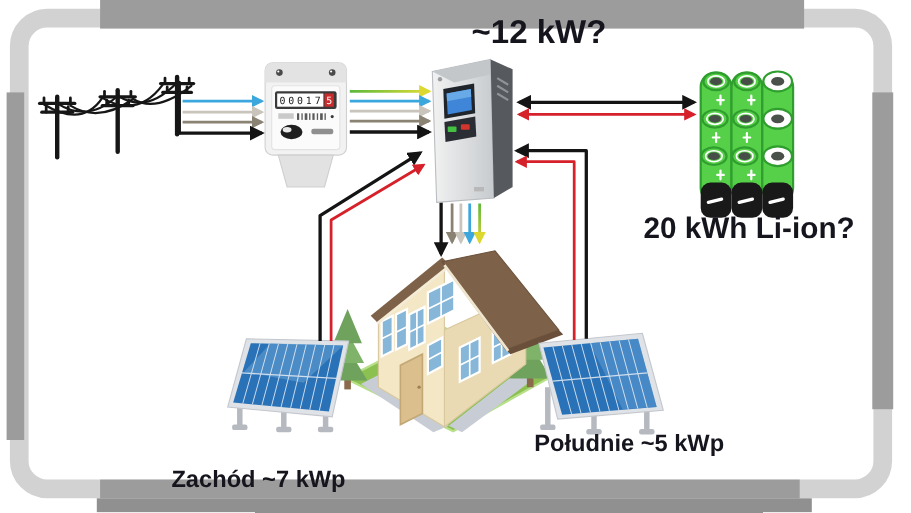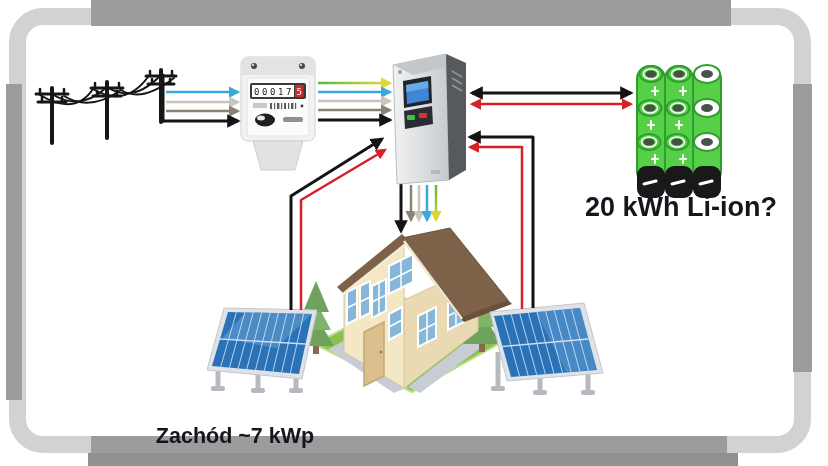--- a/index.html
+++ b/index.html
@@ -345,16 +345,18 @@
       <polygon points="406,85 428,81 429,100 407,104" fill="#3f86d8"></polygon>
       <polygon points="406,85 428,81 428.4,88 406.4,92" fill="#6fb0ea" opacity="0.85"></polygon>
       <polygon points="404,111 432,106 433,124 405,129" fill="#2a2e34"></polygon>
       <rect x="407" y="115" width="8" height="5" rx="1" fill="#43c143"></rect>
       <rect x="419" y="113" width="8" height="5" rx="1" fill="#d2352c"></rect>
       <rect x="431" y="170" width="9" height="4" fill="#b8b8b8"></rect>
     </g>
   </svg>
 
 
+  <div class="lbl lbl-inverter">~12 kW?</div>
   <div class="lbl lbl-battery">20 kWh Li-ion?</div>
   <div class="lbl lbl-west">Zachód ~7 kWp</div>
+  <div class="lbl lbl-south">Południe ~5 kWp</div>
 
 </div>
 
 </body></html>

